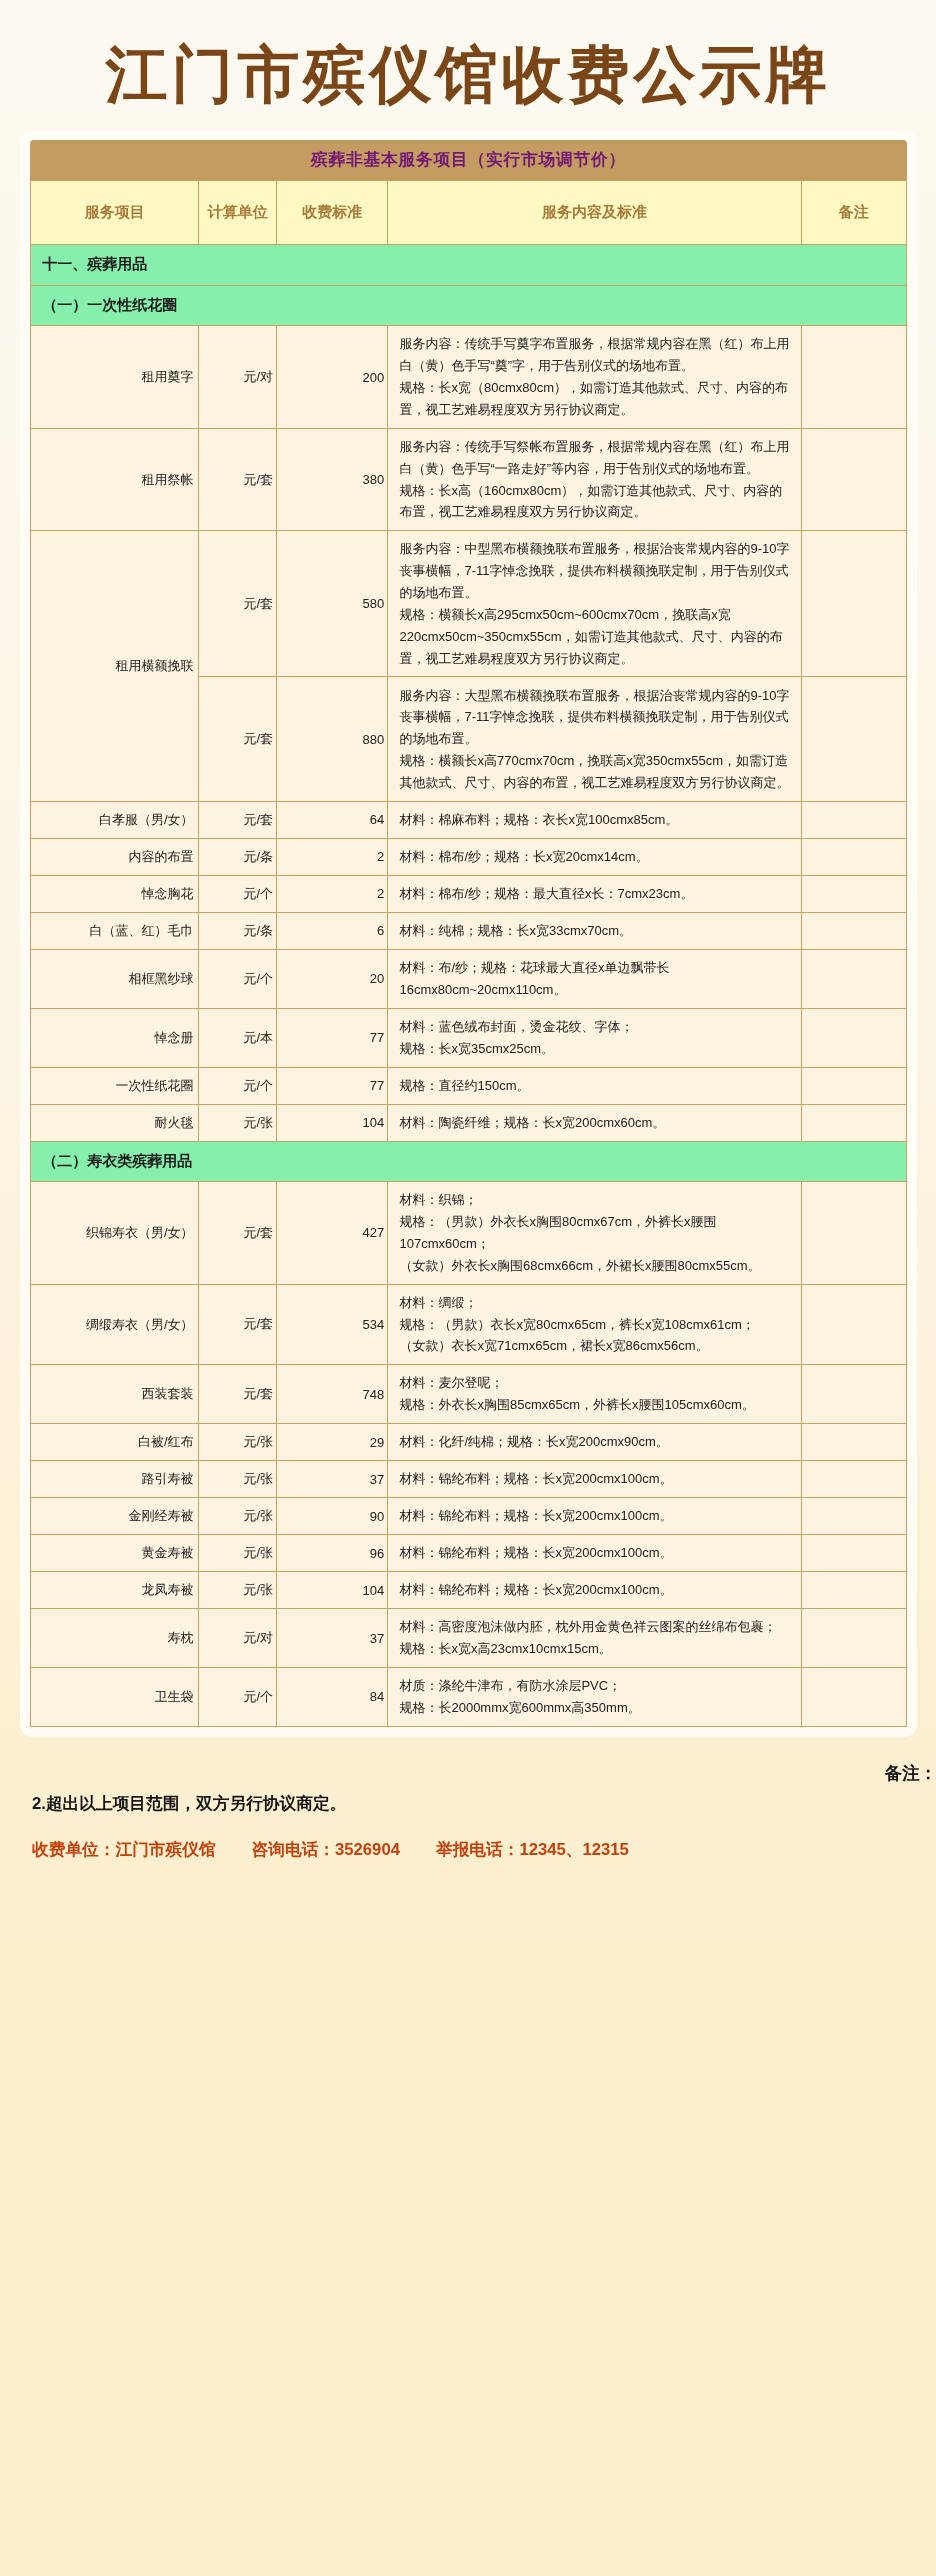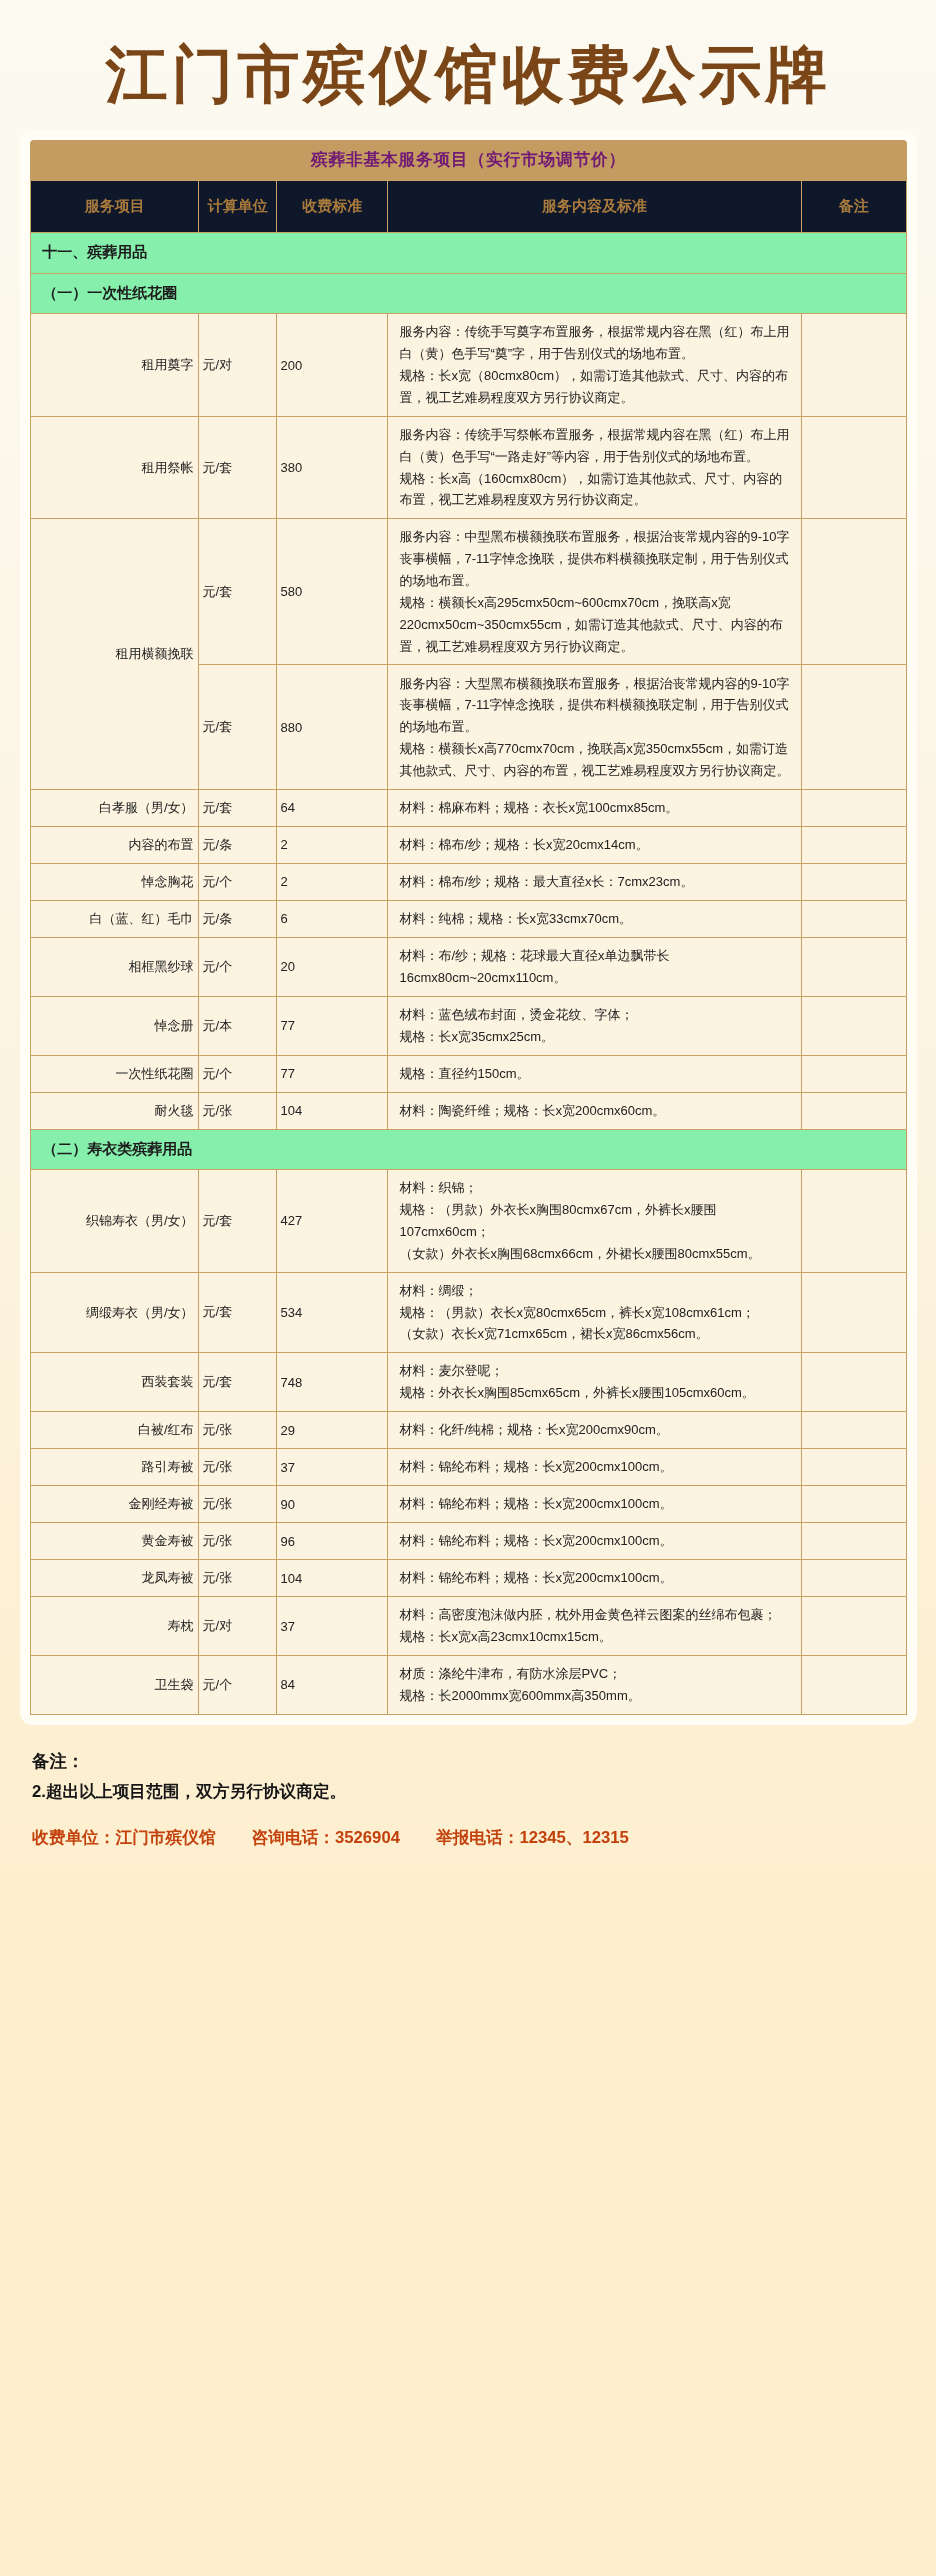--- a/index.html
+++ b/index.html
@@ -38,47 +38,47 @@
     border-radius:4px 4px 0 0;
   }
   table {
     width:100%;
     border-collapse:collapse;
     table-layout:fixed;
     border:1.6px solid #c9a261;
   }
   th, td { border:0.8px solid #c9a261; }
   th {
-    height:52px;
-    background:#0f172a;
+    height:64px;
+    background:#fef9c3;
     color:#a87b3c;
     font-size:15px;
     font-weight:bold;
     text-align:center;
   }
   td { background:#fcf3e0; font-size:13px; vertical-align:middle; }
   tr.sec td {
     background:#86efac;
     font-weight:bold;
     font-size:15px;
     text-align:left;
     padding:10.3px 11px;
     color:#1c1c1c;
   }
   td.nm { text-align:right; padding:8px 4.8px 8px 9.5px; line-height:1.5; }
-  td.un, td.pr { text-align:left; padding:8px 3.2px; }
+  td.un, td.pr { text-align:right; padding:8px 3.2px; }
   td.ds {
     text-align:left;
     padding:7.1px 11px;
     line-height:1.68;
     white-space:pre-line;
   }
   td.nt { }
   .notes { margin:24px 0 0 32px; color:#161616; }
-  .notes .nh { font-size:17.4px; font-weight:bold; margin-bottom:4.8px; }
+  .notes .nh { font-size:17.4px; font-weight:bold; margin-bottom:4.8px;text-align:right; }
   .notes .nl { font-size:16.7px; font-weight:600; line-height:1.65; }
   .footer-line {
     margin:20.6px 0 0 32px;
     display:flex;
     gap:36px;
     color:#c2410c;
     font-size:16.7px;
     font-weight:bold;
   }
 </style>

